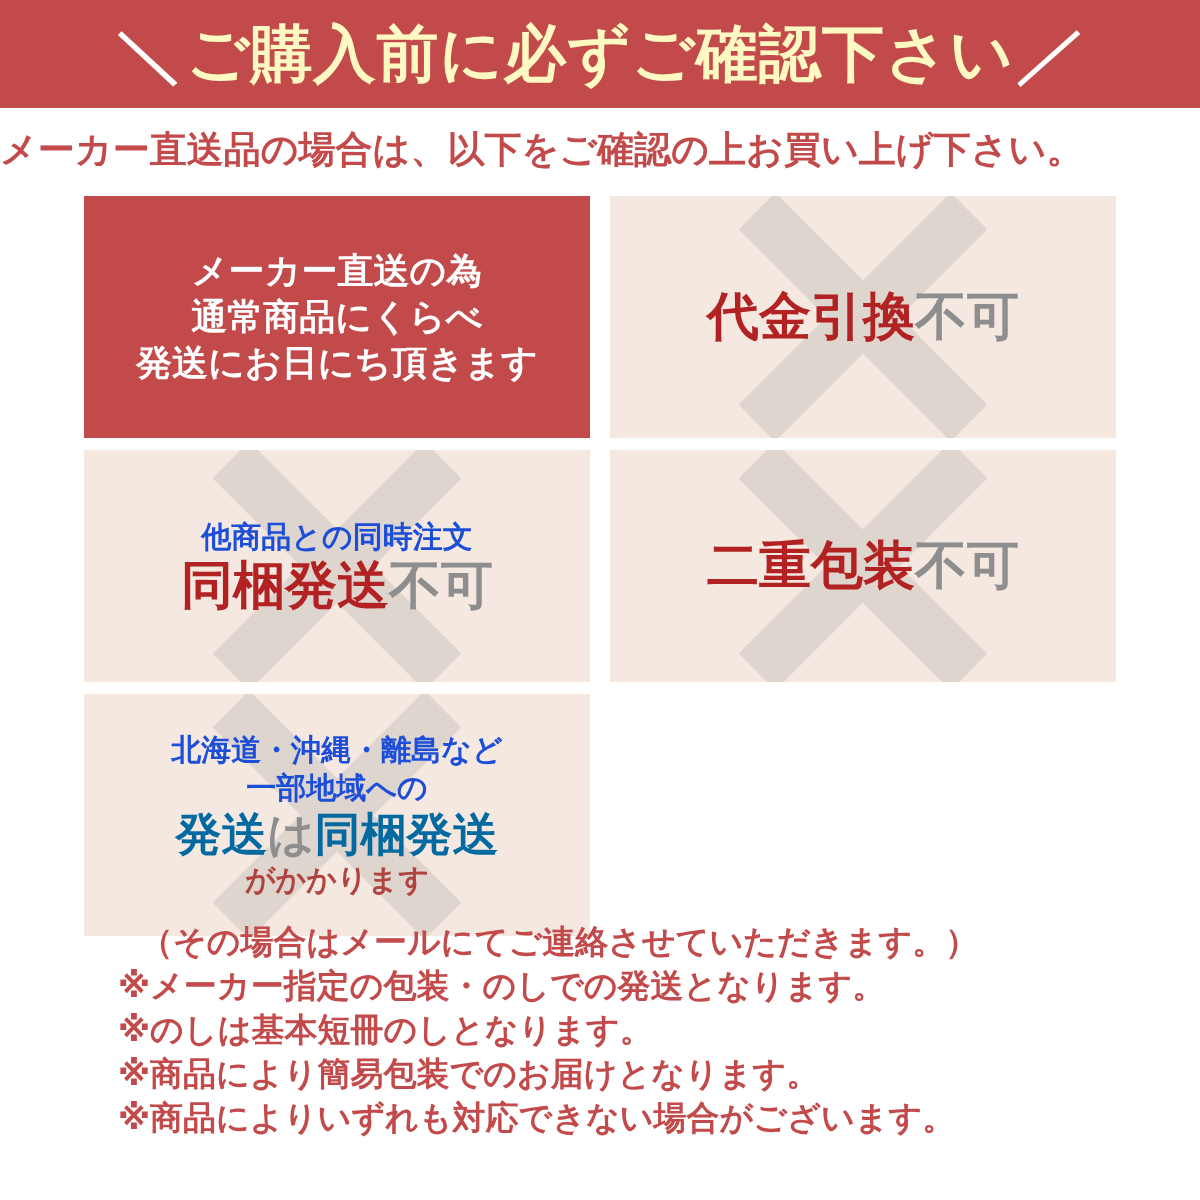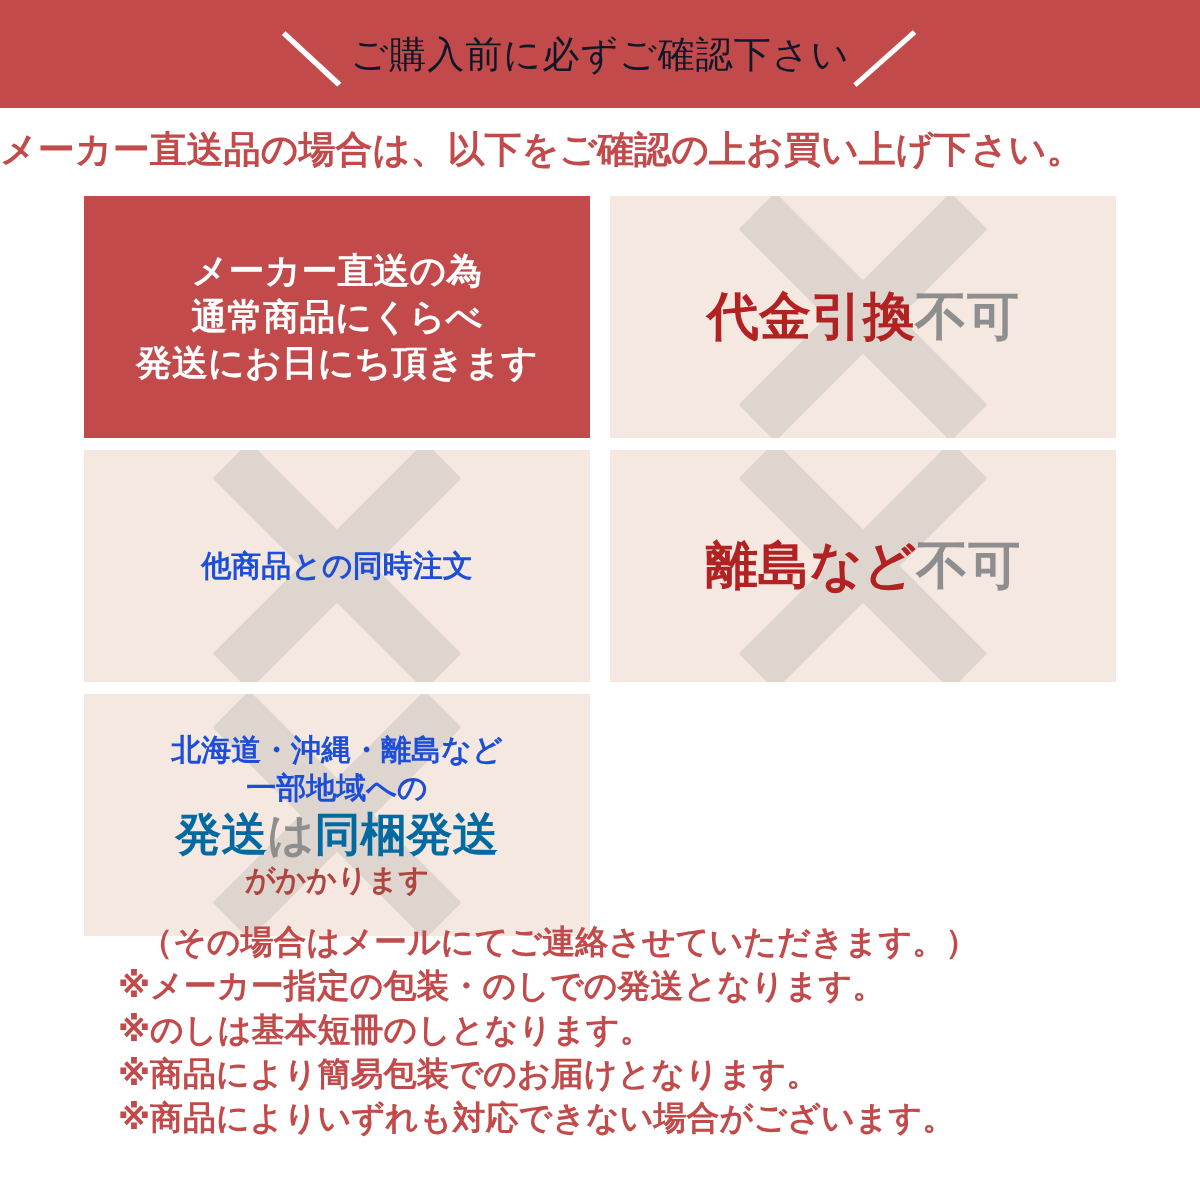--- a/index.html
+++ b/index.html
@@ -32,23 +32,23 @@
     align-items: center;
     justify-content: center;
   }
   .banner-inner {
     display: flex;
     align-items: center;
     justify-content: center;
     gap: 8px;
   }
   .banner-title {
-    color: #0f172a;
-    font-size: 37px;
-    font-weight: normal;
+    color: #fef9c3;
+    font-size: 62px;
+    font-weight: bold;
     letter-spacing: 1px;
     line-height: 1;
     white-space: nowrap;
   }
   .slash {
     color: #ffffff;
     font-size: 62px;
     font-weight: bold;
     line-height: 1;
     display: inline-block;
@@ -222,30 +222,33 @@
       </div>
     </div>
 
     <div class="cell tint">
       <div class="xmark">
           <span class="a"></span>
           <span class="b"></span>
         </div>
       <div class="cell-content">
         <span class="t-small">他商品との同時注文</span>
-      </div>
-    </div>
-
-    <div class="cell tint">
-      <div class="xmark">
-          <span class="a"></span>
-          <span class="b"></span>
-        </div>
-      <div class="cell-content">
-        <span class="t-big" style="display:inline;">離島など</span><span class="t-big t-big-grey" style="display:inline;">不可</span>
+        <div>
+          <span class="t-big" style="display:inline;">同梱発送</span><span class="t-big t-big-grey" style="display:inline;">不可</span>
+        </div>
+      </div>
+    </div>
+
+    <div class="cell tint">
+      <div class="xmark">
+          <span class="a"></span>
+          <span class="b"></span>
+        </div>
+      <div class="cell-content">
+        <span class="t-big" style="display:inline;">二重包装</span><span class="t-big t-big-grey" style="display:inline;">不可</span>
       </div>
     </div>
 
     <div class="cell tint">
       <div class="xmark">
           <span class="a"></span>
           <span class="b"></span>
         </div>
       <div class="cell-content">
         <span class="t-small">北海道・沖縄・離島など</span>

